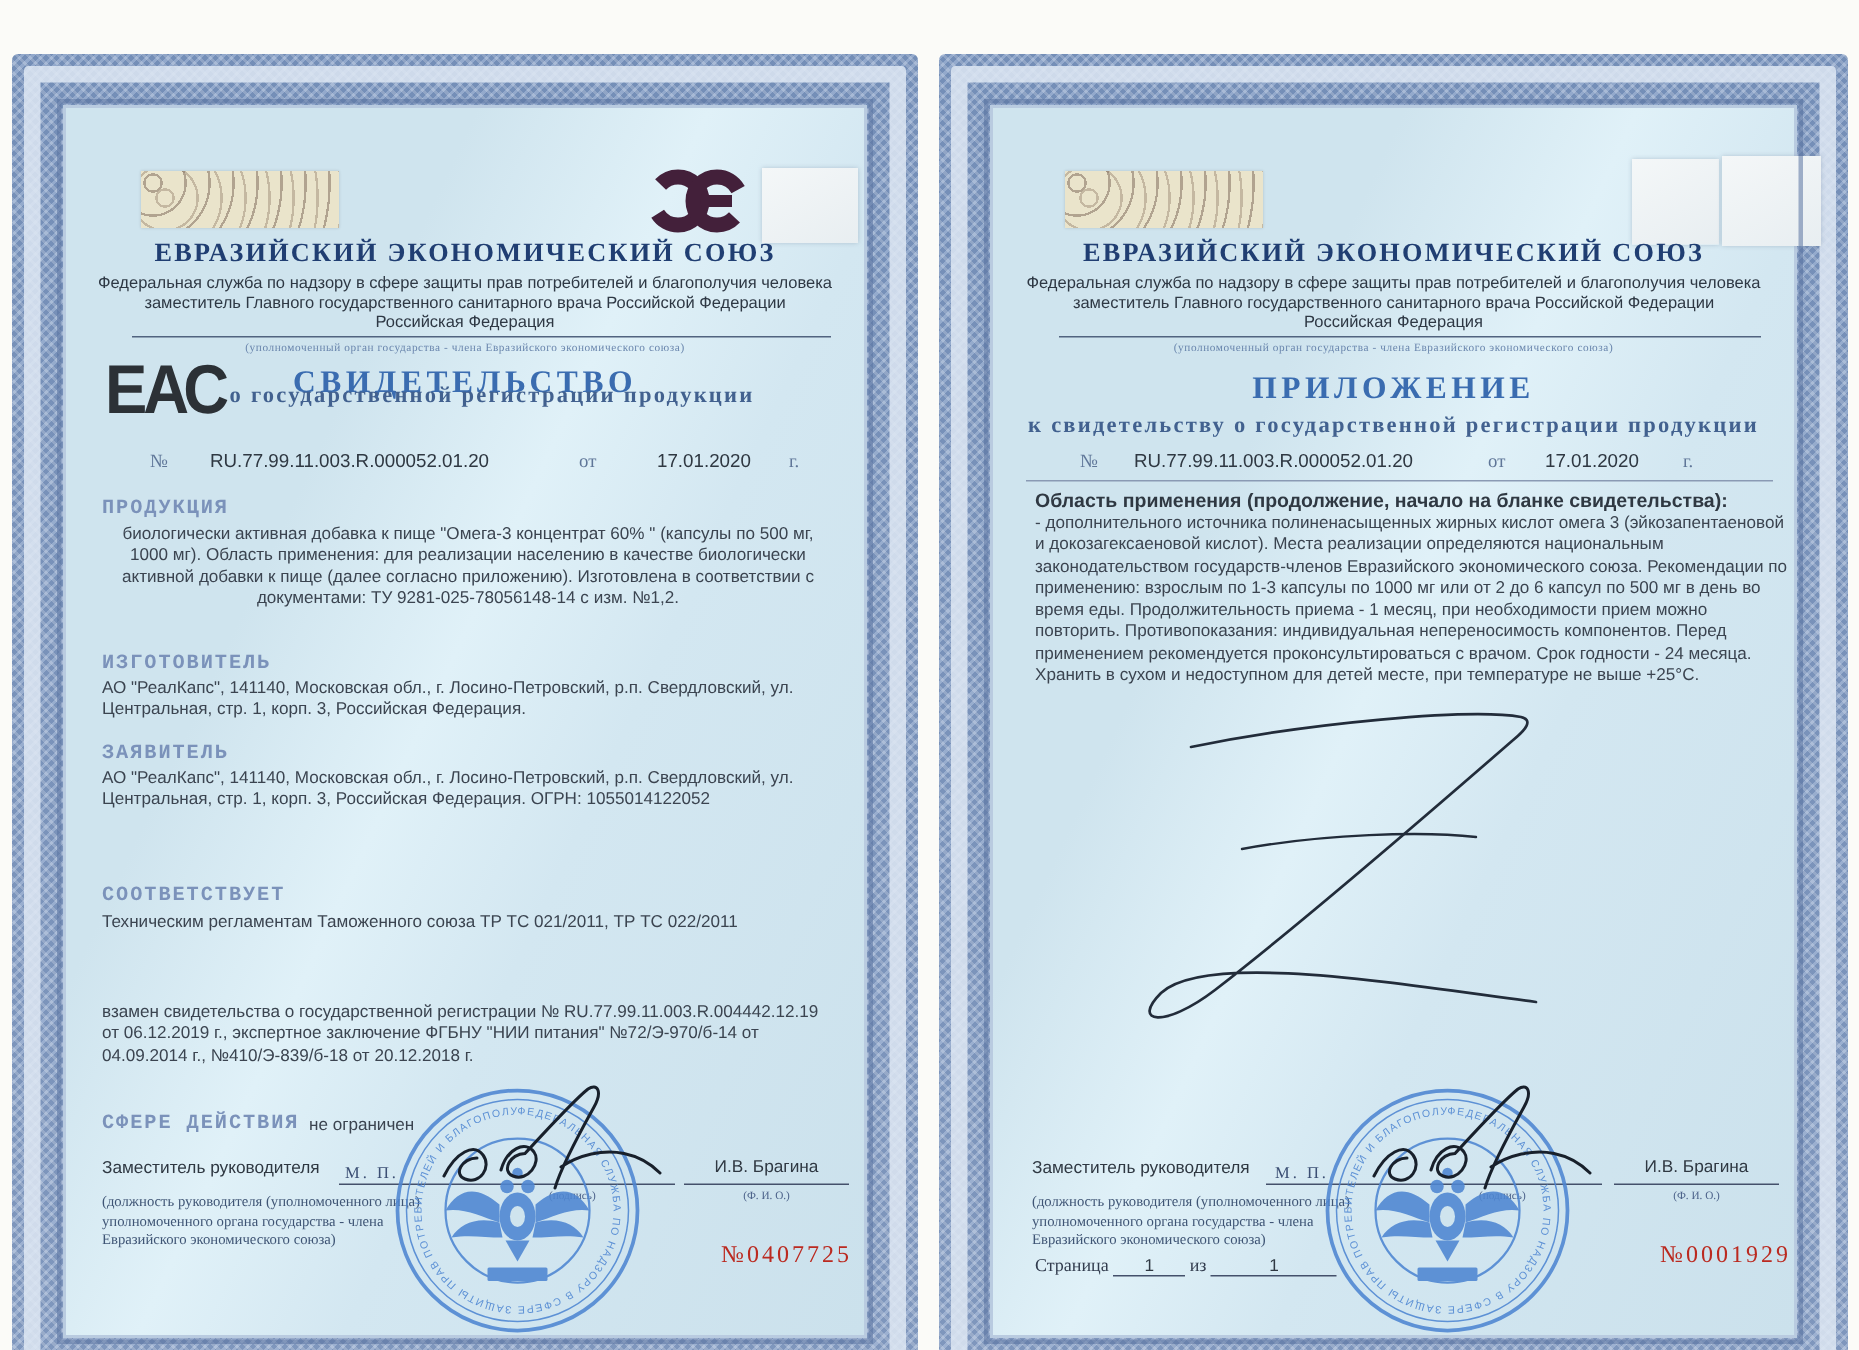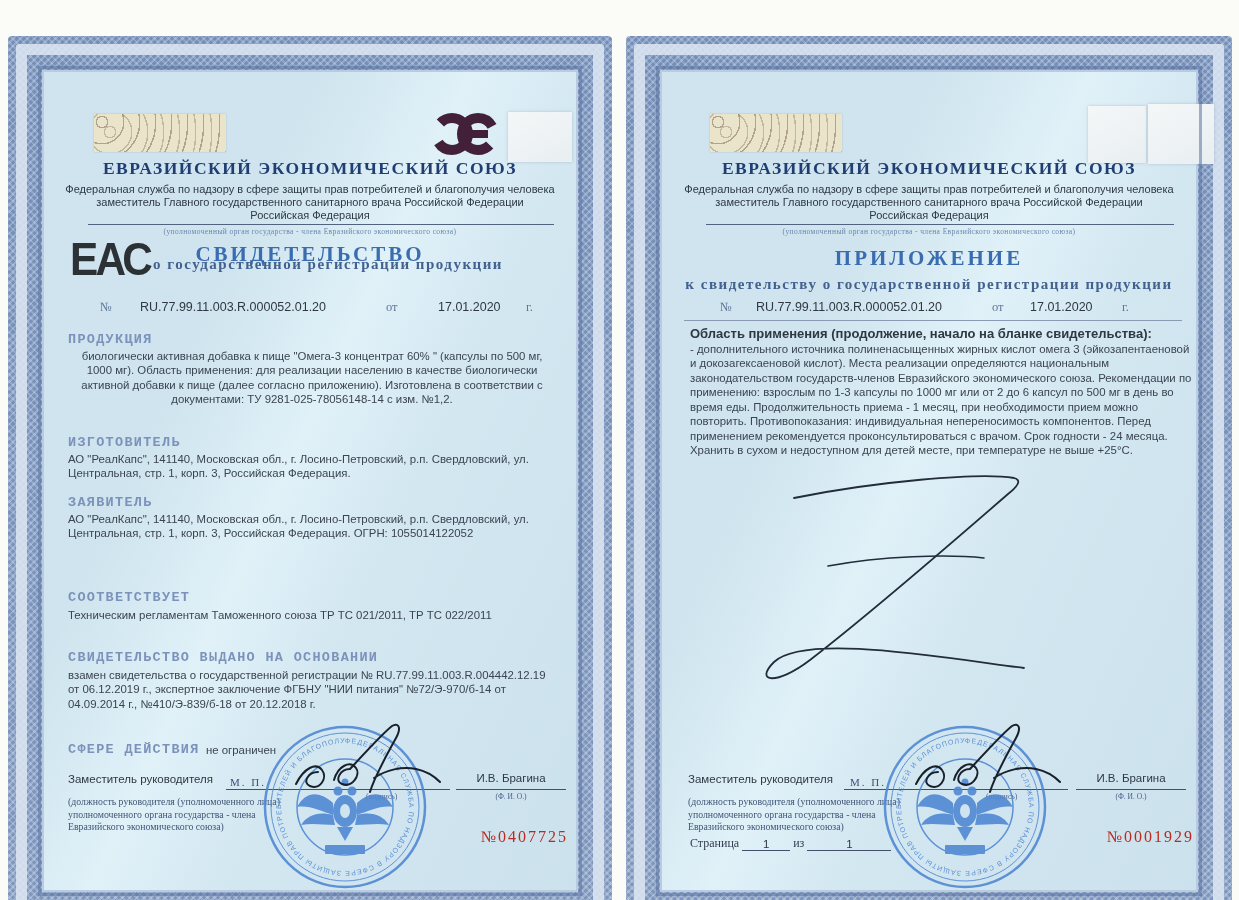--- a/index.html
+++ b/index.html
@@ -150,21 +150,20 @@
 
   <div class="abs sec-h" style="top:399px;left:60px;">ИЗГОТОВИТЕЛЬ</div>
   <div class="abs sec-b" style="top:416px;left:60px;width:488px;">АО "РеалКапс", 141140, Московская обл., г. Лосино-Петровский, р.п. Свердловский, ул. Центральная, стр. 1, корп. 3, Российская Федерация.</div>
 
   <div class="abs sec-h" style="top:459px;left:60px;">ЗАЯВИТЕЛЬ</div>
   <div class="abs sec-b" style="top:476px;left:60px;width:488px;">АО "РеалКапс", 141140, Московская обл., г. Лосино-Петровский, р.п. Свердловский, ул. Центральная, стр. 1, корп. 3, Российская Федерация. ОГРН: 1055014122052</div>
 
   <div class="abs sec-h" style="top:554px;left:60px;">СООТВЕТСТВУЕТ</div>
   <div class="abs sec-b" style="top:572px;left:60px;width:488px;">Техническим регламентам Таможенного союза ТР ТС 021/2011, ТР ТС 022/2011</div>
 
-  <div class="abs sec-h" style="top:614px;left:60px;">СВИДЕТЕЛЬСТВО ВЫДАНО НА ОСНОВАНИИ</div>
   <div class="abs sec-b" style="top:632px;left:60px;width:490px;">взамен свидетельства о государственной регистрации № RU.77.99.11.003.R.004442.12.19 от 06.12.2019 г., экспертное заключение ФГБНУ "НИИ питания" №72/Э-970/б-14 от 04.09.2014 г., №410/Э-839/б-18 от 20.12.2018 г.</div>
 
   <div class="abs sec-h" style="top:706px;left:60px;">СФЕРЕ ДЕЙСТВИЯ</div>
   <div class="abs sec-b" style="top:707px;left:198px;">не ограничен</div>
 
   <div class="abs sig-pos" style="top:737px;left:60px;">Заместитель руководителя</div>
   <div class="abs sig-line" style="top:753px;left:218px;width:224px;"></div>
   <div class="abs mp" style="top:740px;left:222px;">М. П.</div>
   <div class="abs tiny-cap" style="top:756px;left:358px;">(подпись)</div>
   <div class="abs sig-name" style="top:736px;left:448px;width:110px;text-align:center;">И.В. Брагина</div>

